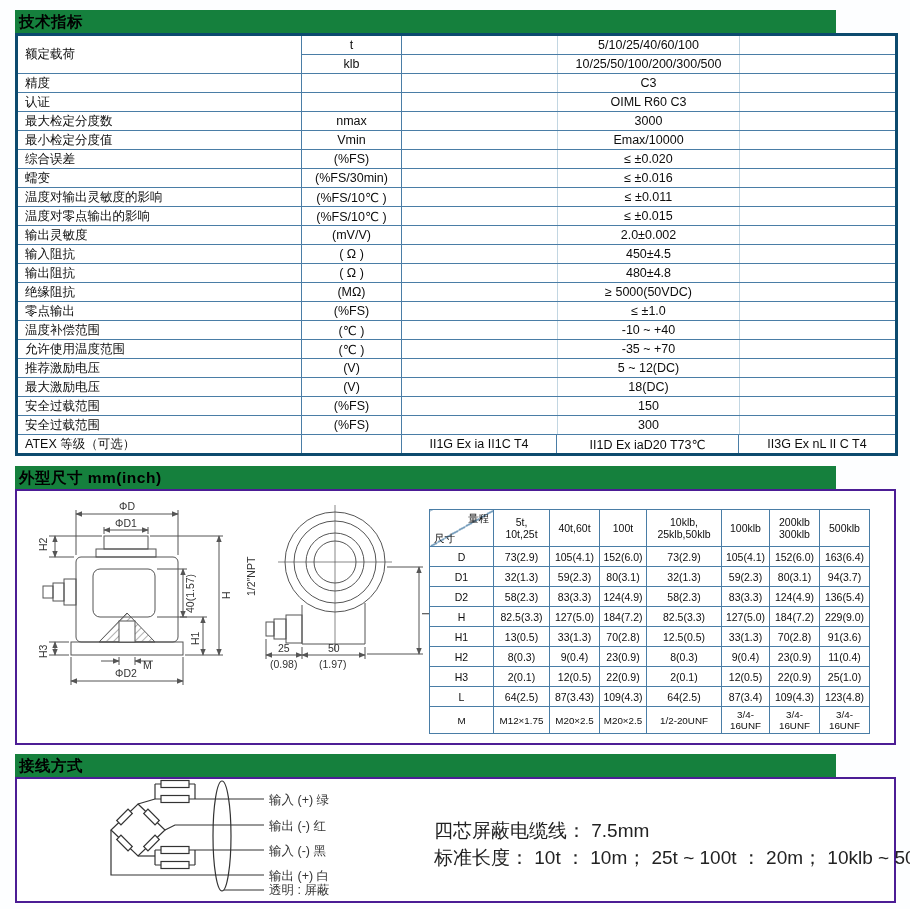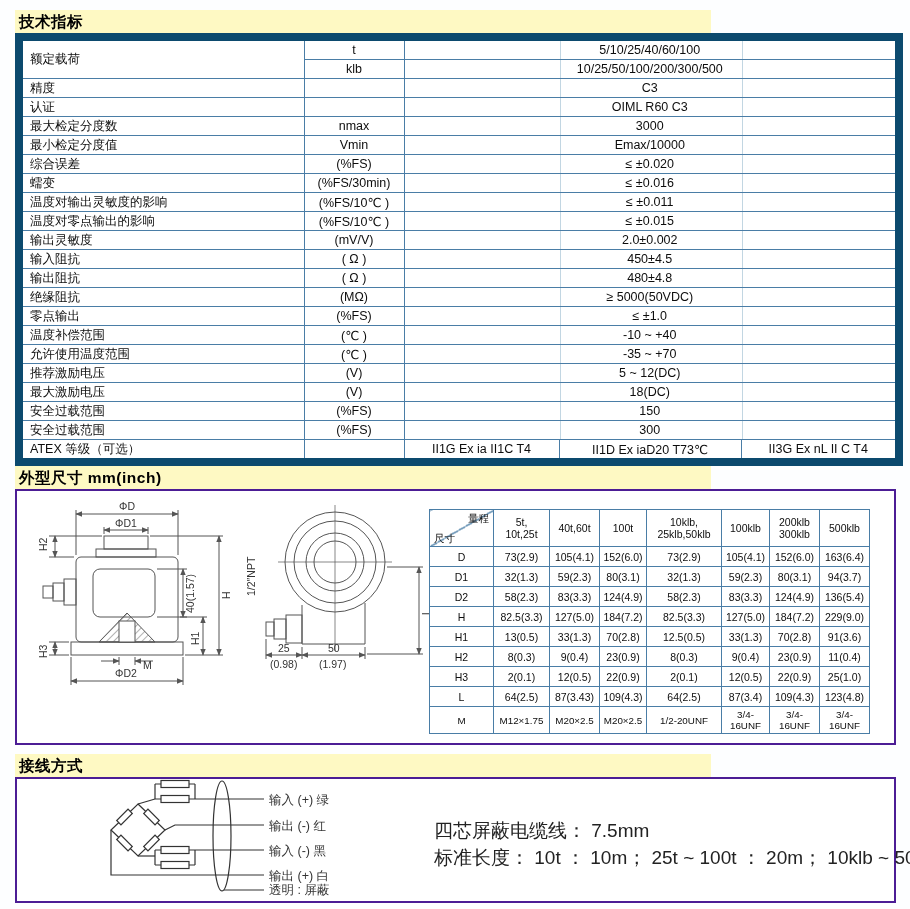--- a/index.html
+++ b/index.html
@@ -1,27 +1,27 @@
 <!DOCTYPE html>
 <html><head>
 <meta charset="utf-8">
 <style>
   html,body{margin:0;padding:0;}
   body{
     width:910px;height:909px;position:relative;background:#fdfeff;
     font-family:"Liberation Sans","DejaVu Sans",sans-serif;color:#111;
     -webkit-font-smoothing:antialiased;
   }
-  .band{position:absolute;left:15px;width:696px;height:23px;background:#fef9c3;}
+  .band{position:absolute;left:15px;width:821px;height:23px;background:#15803d;}
   .band .bt{position:absolute;left:4px;top:2px;font-size:15.5px;font-weight:bold;color:#000;letter-spacing:.5px;}
   .box{position:absolute;left:15px;width:877px;background:#ffffff;border:2px solid #4c1d95;}
 
   
   table.spec{position:absolute;left:15px;top:33px;width:881px;border-collapse:collapse;
-    table-layout:fixed;background:#fff;border:8px solid #0c4a6e;}
+    table-layout:fixed;background:#fff;border:3px solid #0c4a6e;}
   table.spec td{border:1px solid #4a7da6;height:18px;padding:0;font-size:12.5px;
     text-align:center;overflow:hidden;white-space:nowrap;color:#0d0d0d;}
   table.spec td.l{text-align:left;padding-left:7px;}
   table.spec td.mv{
     background-image:linear-gradient(#c2d6e2,#c2d6e2),linear-gradient(#c2d6e2,#c2d6e2);
     background-repeat:no-repeat;background-size:1px 100%,1px 100%;
     background-position:155px 0,337px 0;}
 
   
   table.dim{position:absolute;left:412px;top:18px;width:440px;border-collapse:collapse;

